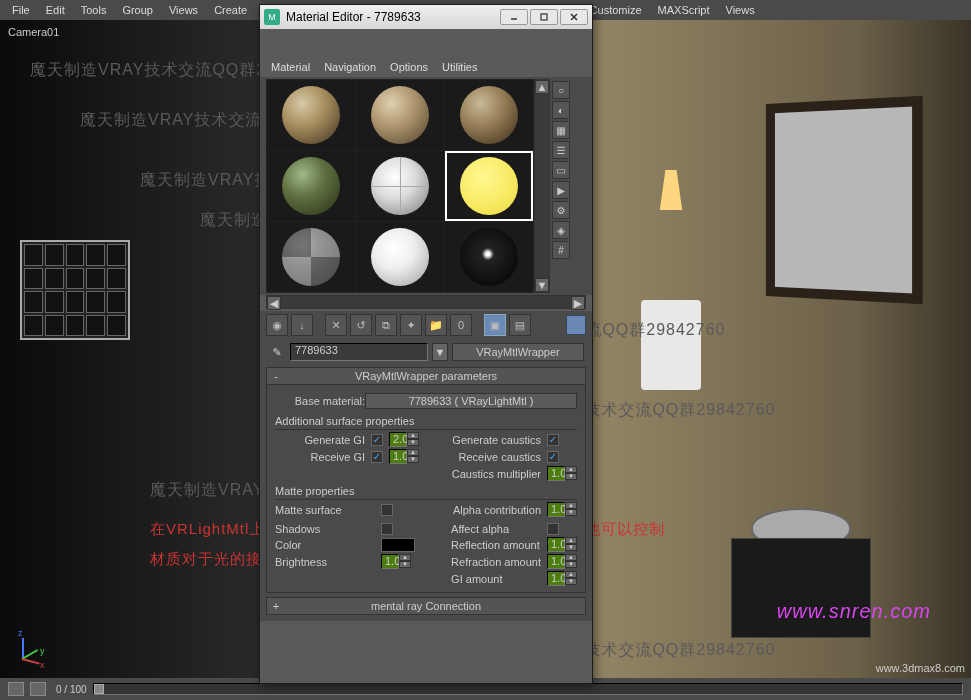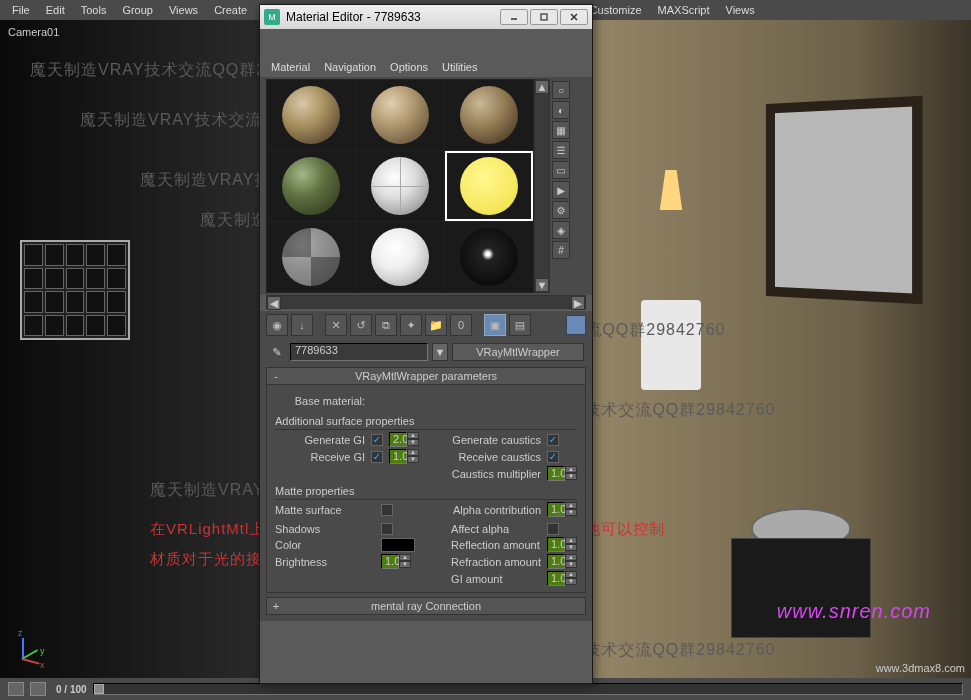--- a/index.html
+++ b/index.html
@@ -23,21 +23,21 @@
 .watermark { position: absolute; color: #5a5a5a; font-size: 16px; white-space: nowrap; pointer-events: none; letter-spacing: 1px; }
 .watermark.red { color: #cc3333; font-size: 15px; }
 .watermark.white { color: #d946ef; font-size: 20px; font-style: italic; }
 .axis { position: absolute; bottom: 8px; left: 12px; width: 40px; height: 40px; }
 .axis .z { position: absolute; bottom: 10px; left: 10px; width: 2px; height: 22px; background: #4477ff; }
 .axis .y { position: absolute; bottom: 10px; left: 10px; width: 18px; height: 2px; background: #44cc44; transform: rotate(-30deg); transform-origin: left; }
 .axis .x { position: absolute; bottom: 10px; left: 10px; width: 18px; height: 2px; background: #cc4444; transform: rotate(15deg); transform-origin: left; }
 .axis .lz { position: absolute; top: -2px; left: 6px; color: #4477ff; font-size: 9px; }
 .axis .ly { position: absolute; bottom: 14px; left: 28px; color: #44cc44; font-size: 9px; }
 .axis .lx { position: absolute; bottom: 0; left: 28px; color: #cc4444; font-size: 9px; }
-.timeline { position: absolute; bottom: 0; left: 0; right: 0; height: 22px; background: #4a4a4a; display: flex; align-items: center; padding: 0 8px; gap: 6px; font-weight: bold; }
+.timeline { position: absolute; bottom: 0; left: 0; right: 0; height: 22px; background: #4a4a4a; display: flex; align-items: center; padding: 0 8px; gap: 6px; }
 .tl-btn { width: 16px; height: 14px; background: #666; border: 1px solid #888; }
 .tl-text { color: #ccc; font-size: 10px; margin-left: 4px; }
 .tl-track { flex: 1; height: 12px; background: #333; border: 1px inset #222; }
 .tl-knob { width: 10px; height: 10px; background: #888; border: 1px solid #aaa; }
 
 
 .mateditor { position: absolute; top: 4px; left: 259px; width: 334px; height: 680px; background: #5a5a5a; border: 1px solid #1a1a1a; box-shadow: 2px 2px 10px rgba(0,0,0,0.5); z-index: 10; }
 .me-titlebar { height: 24px; background: linear-gradient(#efefef,#d8d8d8); display: flex; align-items: center; padding: 0 4px; color: #000; }
 .me-icon { width: 16px; height: 16px; background: #3a8; border-radius: 2px; margin-right: 6px; display: flex; align-items: center; justify-content: center; font-size: 9px; color: #fff; }
 .me-title { flex: 1; font-size: 12px; }
@@ -282,20 +282,21 @@
   </div>
   <div class="me-body">
     <div class="rollout">
       <div class="rollout-head">
         <span class="rollout-toggle">-</span>
         <span class="rollout-title">VRayMtlWrapper parameters</span>
       </div>
       <div class="rollout-body">
         <div class="param-row">
           <span class="param-label" style="width:90px">Base material:</span>
+          <div class="param-btn" style="flex:1">7789633  ( VRayLightMtl )</div>
         </div>
         <div class="fieldset-label">Additional surface properties</div>
         <div class="grid2">
           <span class="lbl">Generate GI</span>
           <span class="cb">✓</span>
           <div class="spinner">
               <div class="spinner-val">2.0</div>
               <div class="spinner-btns">
                 <div class="spin-btn">▲</div>
                 <div class="spin-btn">▼</div>

